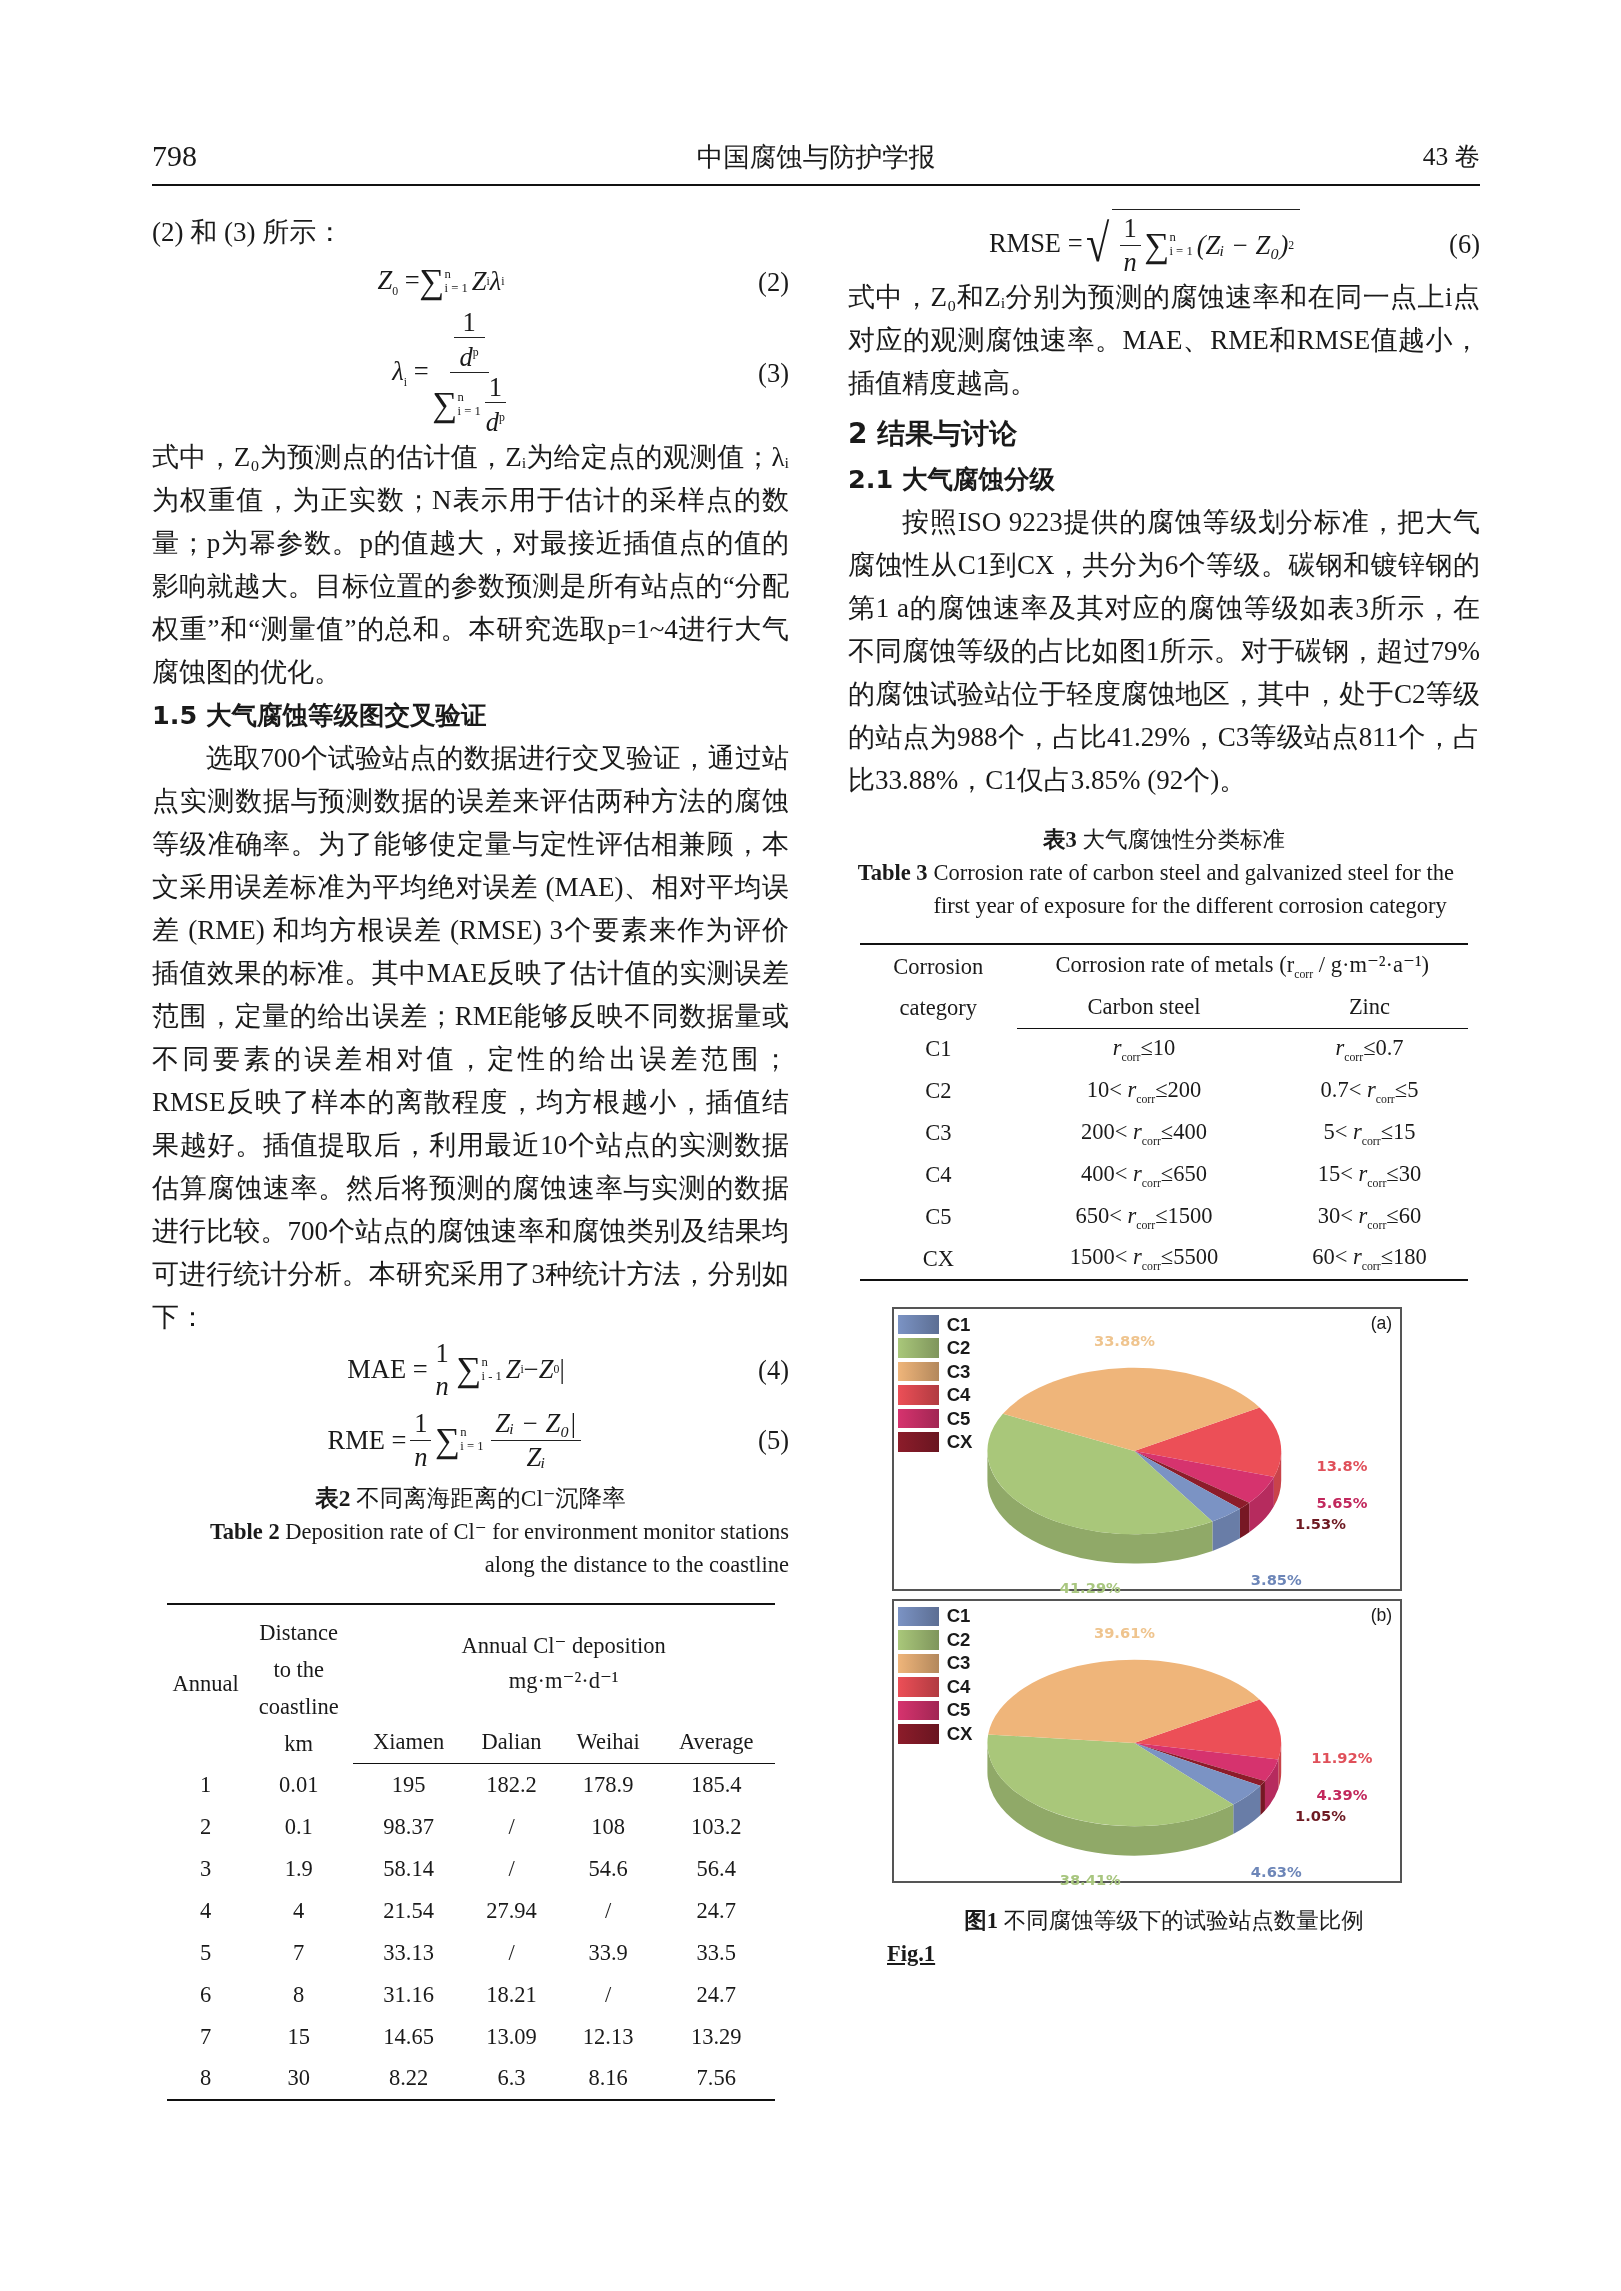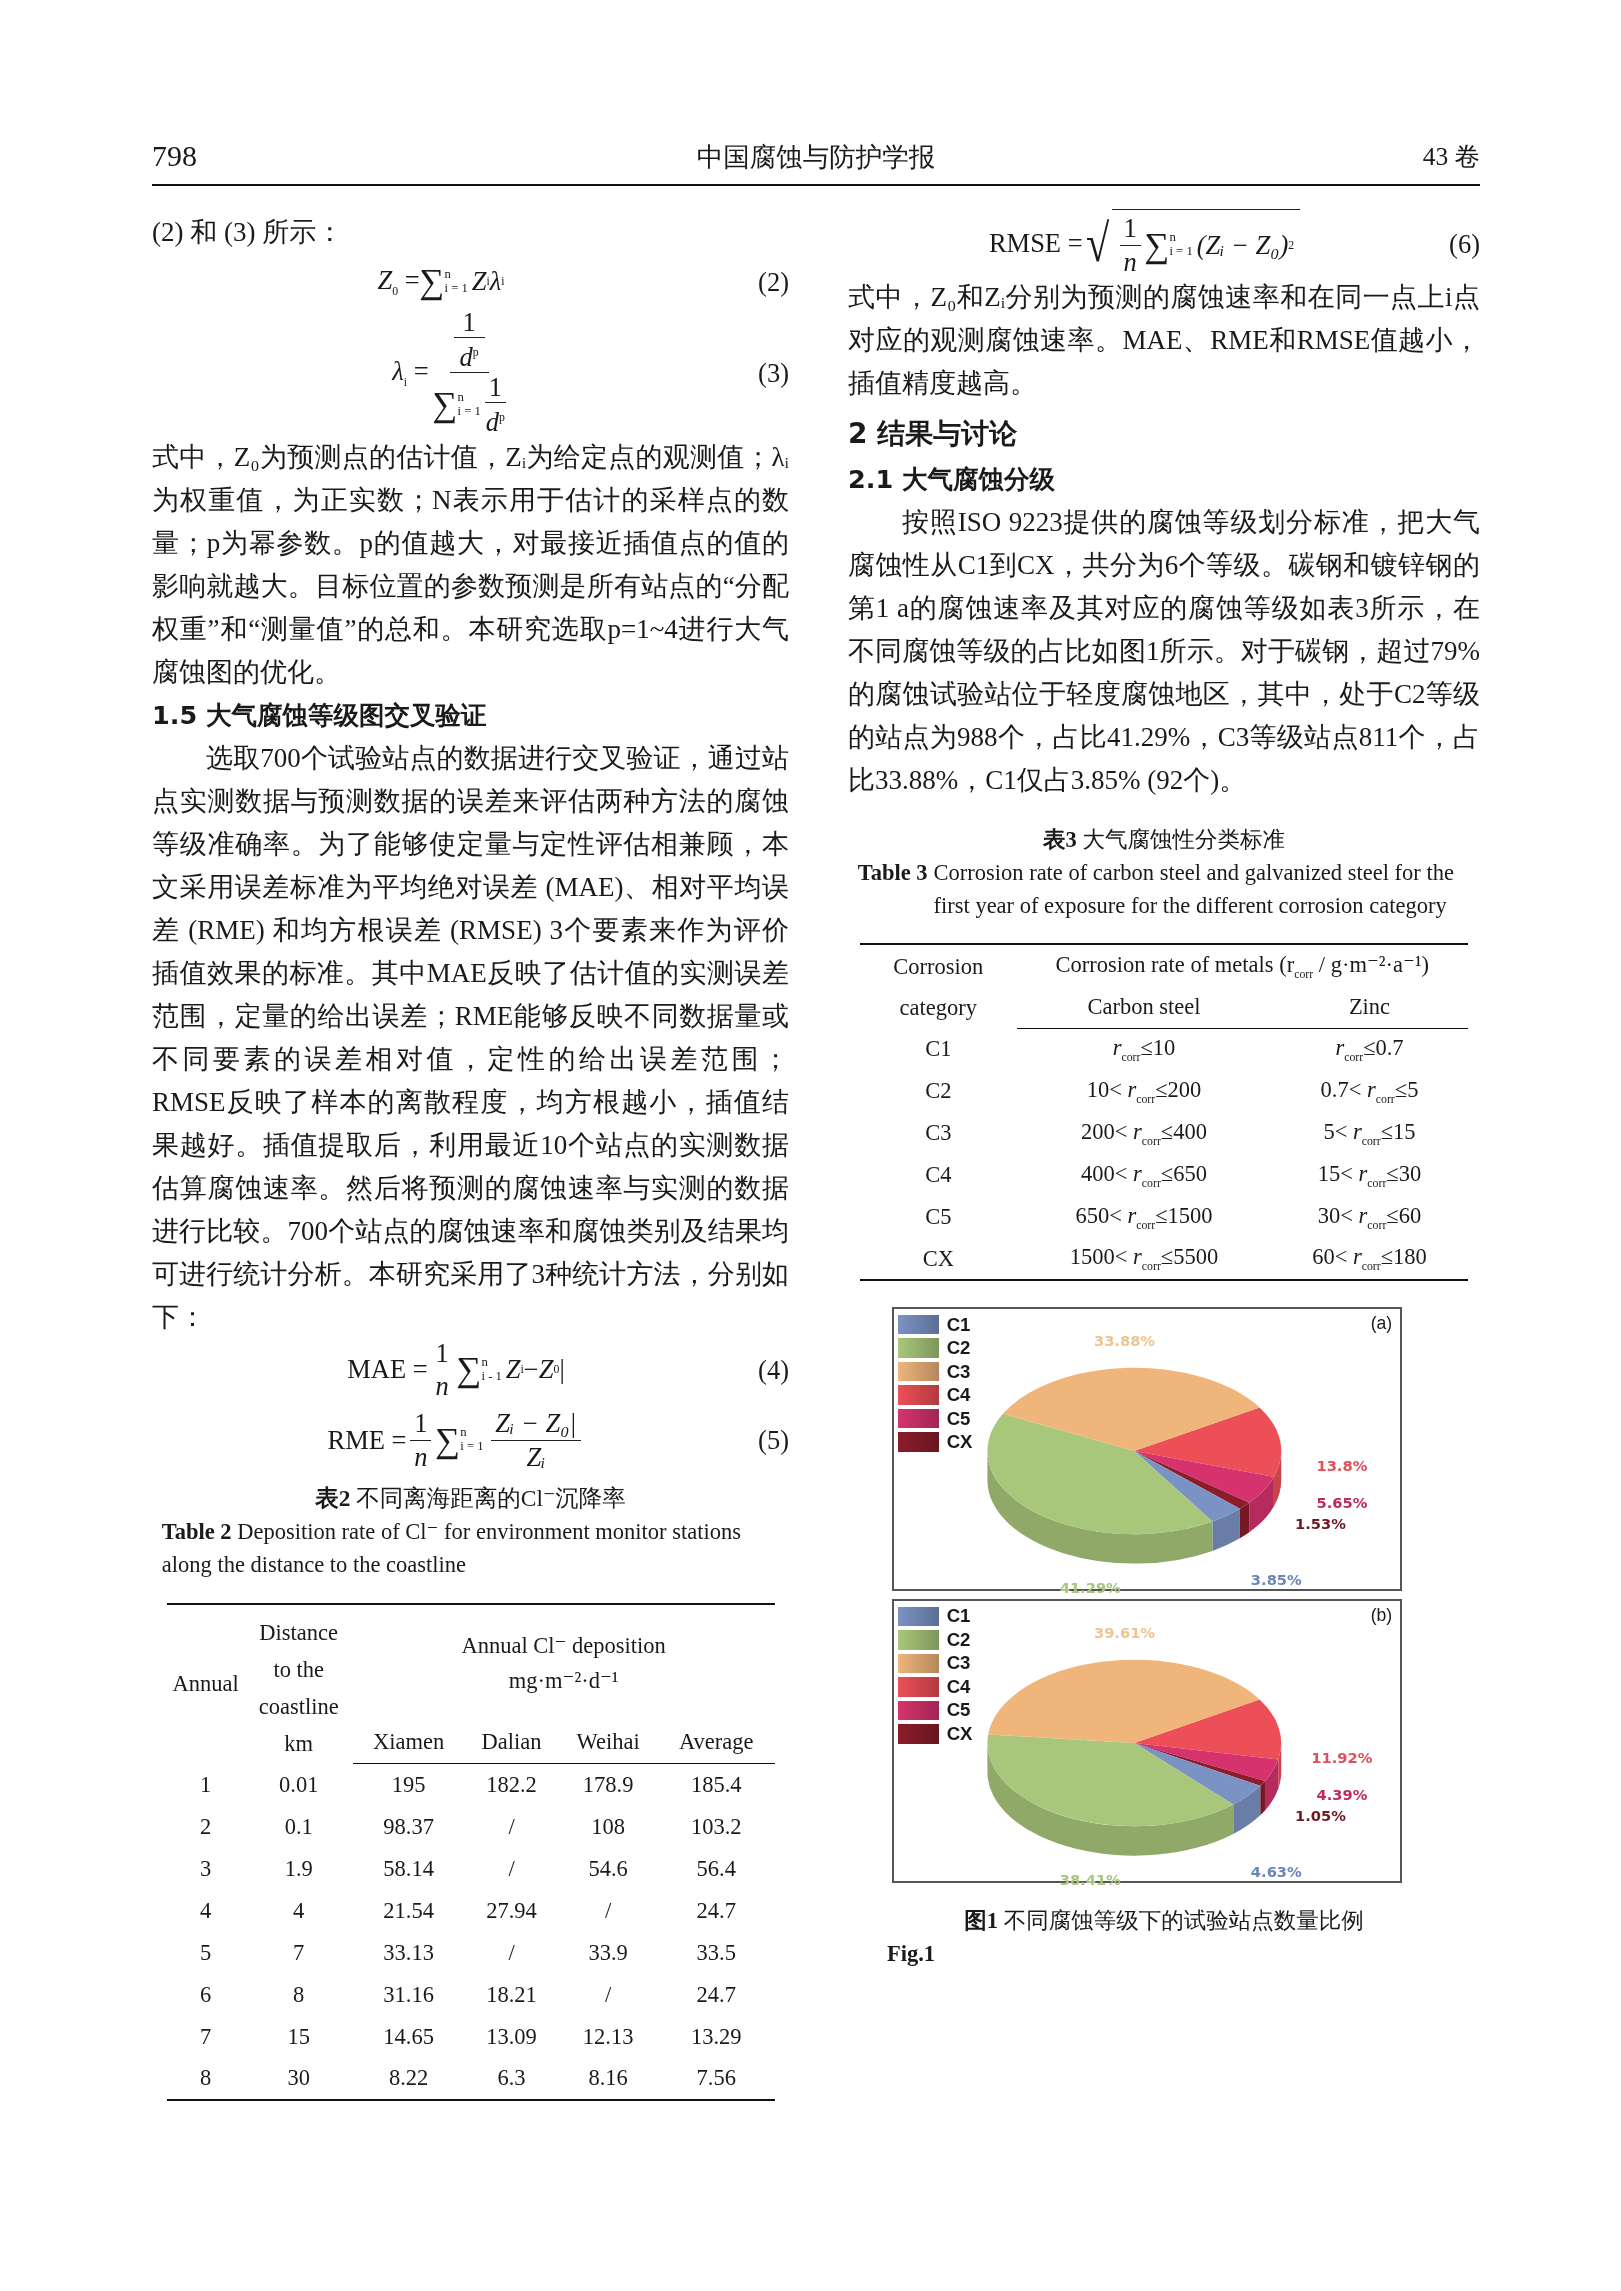--- a/index.html
+++ b/index.html
@@ -26,21 +26,21 @@
   .lim { display: inline-flex; flex-direction: column; font-size: 12.7px; line-height: 13.7px; vertical-align: middle; margin-right: 3.9px; }
   .frac { display: inline-flex; flex-direction: column; align-items: center; vertical-align: middle; margin: 0 3.9px; }
   .frac .n { border-bottom: 1.5px solid #222; padding: 0 3.9px; line-height: 33px; }
   .frac .d { line-height: 33px; }
   .sqrt { display: inline-flex; align-items: center; }
   .sqrt .rad { font-size: 53px; line-height: 1; transform: scaleX(0.8); }
   .sqrt .body { border-top: 1.5px solid #222; padding: 2px 5.9px 0 3.9px; display: inline-flex; align-items: center; }
 
   .caption { text-align: center; font-size: 22.5px; line-height: 33px; }
   .caption .cn { font-size: 23.5px; }
-  .caption .en { text-align: left; padding-left: 9.8px; }
+  .caption .en { text-align: right; padding-left: 9.8px; }
   .caption b { font-weight: bold; }
   .cap-hang { display: flex; text-align: left; font-size: 22.5px; line-height: 33px; }
   .cap-hang .lab { font-weight: bold; white-space: nowrap; padding-right: 5.9px; text-align: right; }
 
   table.data { border-collapse: collapse; width: 100%; font-size: 22.5px; }
   table.data td, table.data th { text-align: center; font-weight: normal; padding: 0; height: 42px; }
   table.data thead tr:first-child th { border-top: 2.9px solid #111; }
   table.data thead tr.last th { border-bottom: 1.5px solid #111; }
   table.data tbody tr:last-child td { border-bottom: 2.9px solid #111; }
   .sub { font-size: 11.8px; vertical-align: -5.9px; }
@@ -416,18 +416,18 @@
         <text x="457" y="203" text-anchor="middle" class="pct" fill="#c2285d">4.39%</text>
         <text x="435" y="225" text-anchor="middle" class="pct" fill="#6e1a22">1.05%</text>
         <text x="390" y="282" text-anchor="middle" class="pct" fill="#6d86b8">4.63%</text>
         <text x="200" y="290" text-anchor="middle" class="pct" fill="#a8c67f">38.41%</text>
         <text x="235" y="38" text-anchor="middle" class="pct" fill="#efc48e">39.61%</text>
       </svg>
     </div>
 
   <div style="margin-top:21.6px;">
     <div class="caption"><b>图1</b> <span>不同腐蚀等级下的试验站点数量比例</span></div>
-    <div class="cap-hang" style="padding-left:39px;">
+    <div class="cap-hang" style="padding-left:39px;text-decoration:underline;">
         <span class="lab">Fig.1</span>
       </div>
   </div>
 </div>
 
 
 </body></html>

